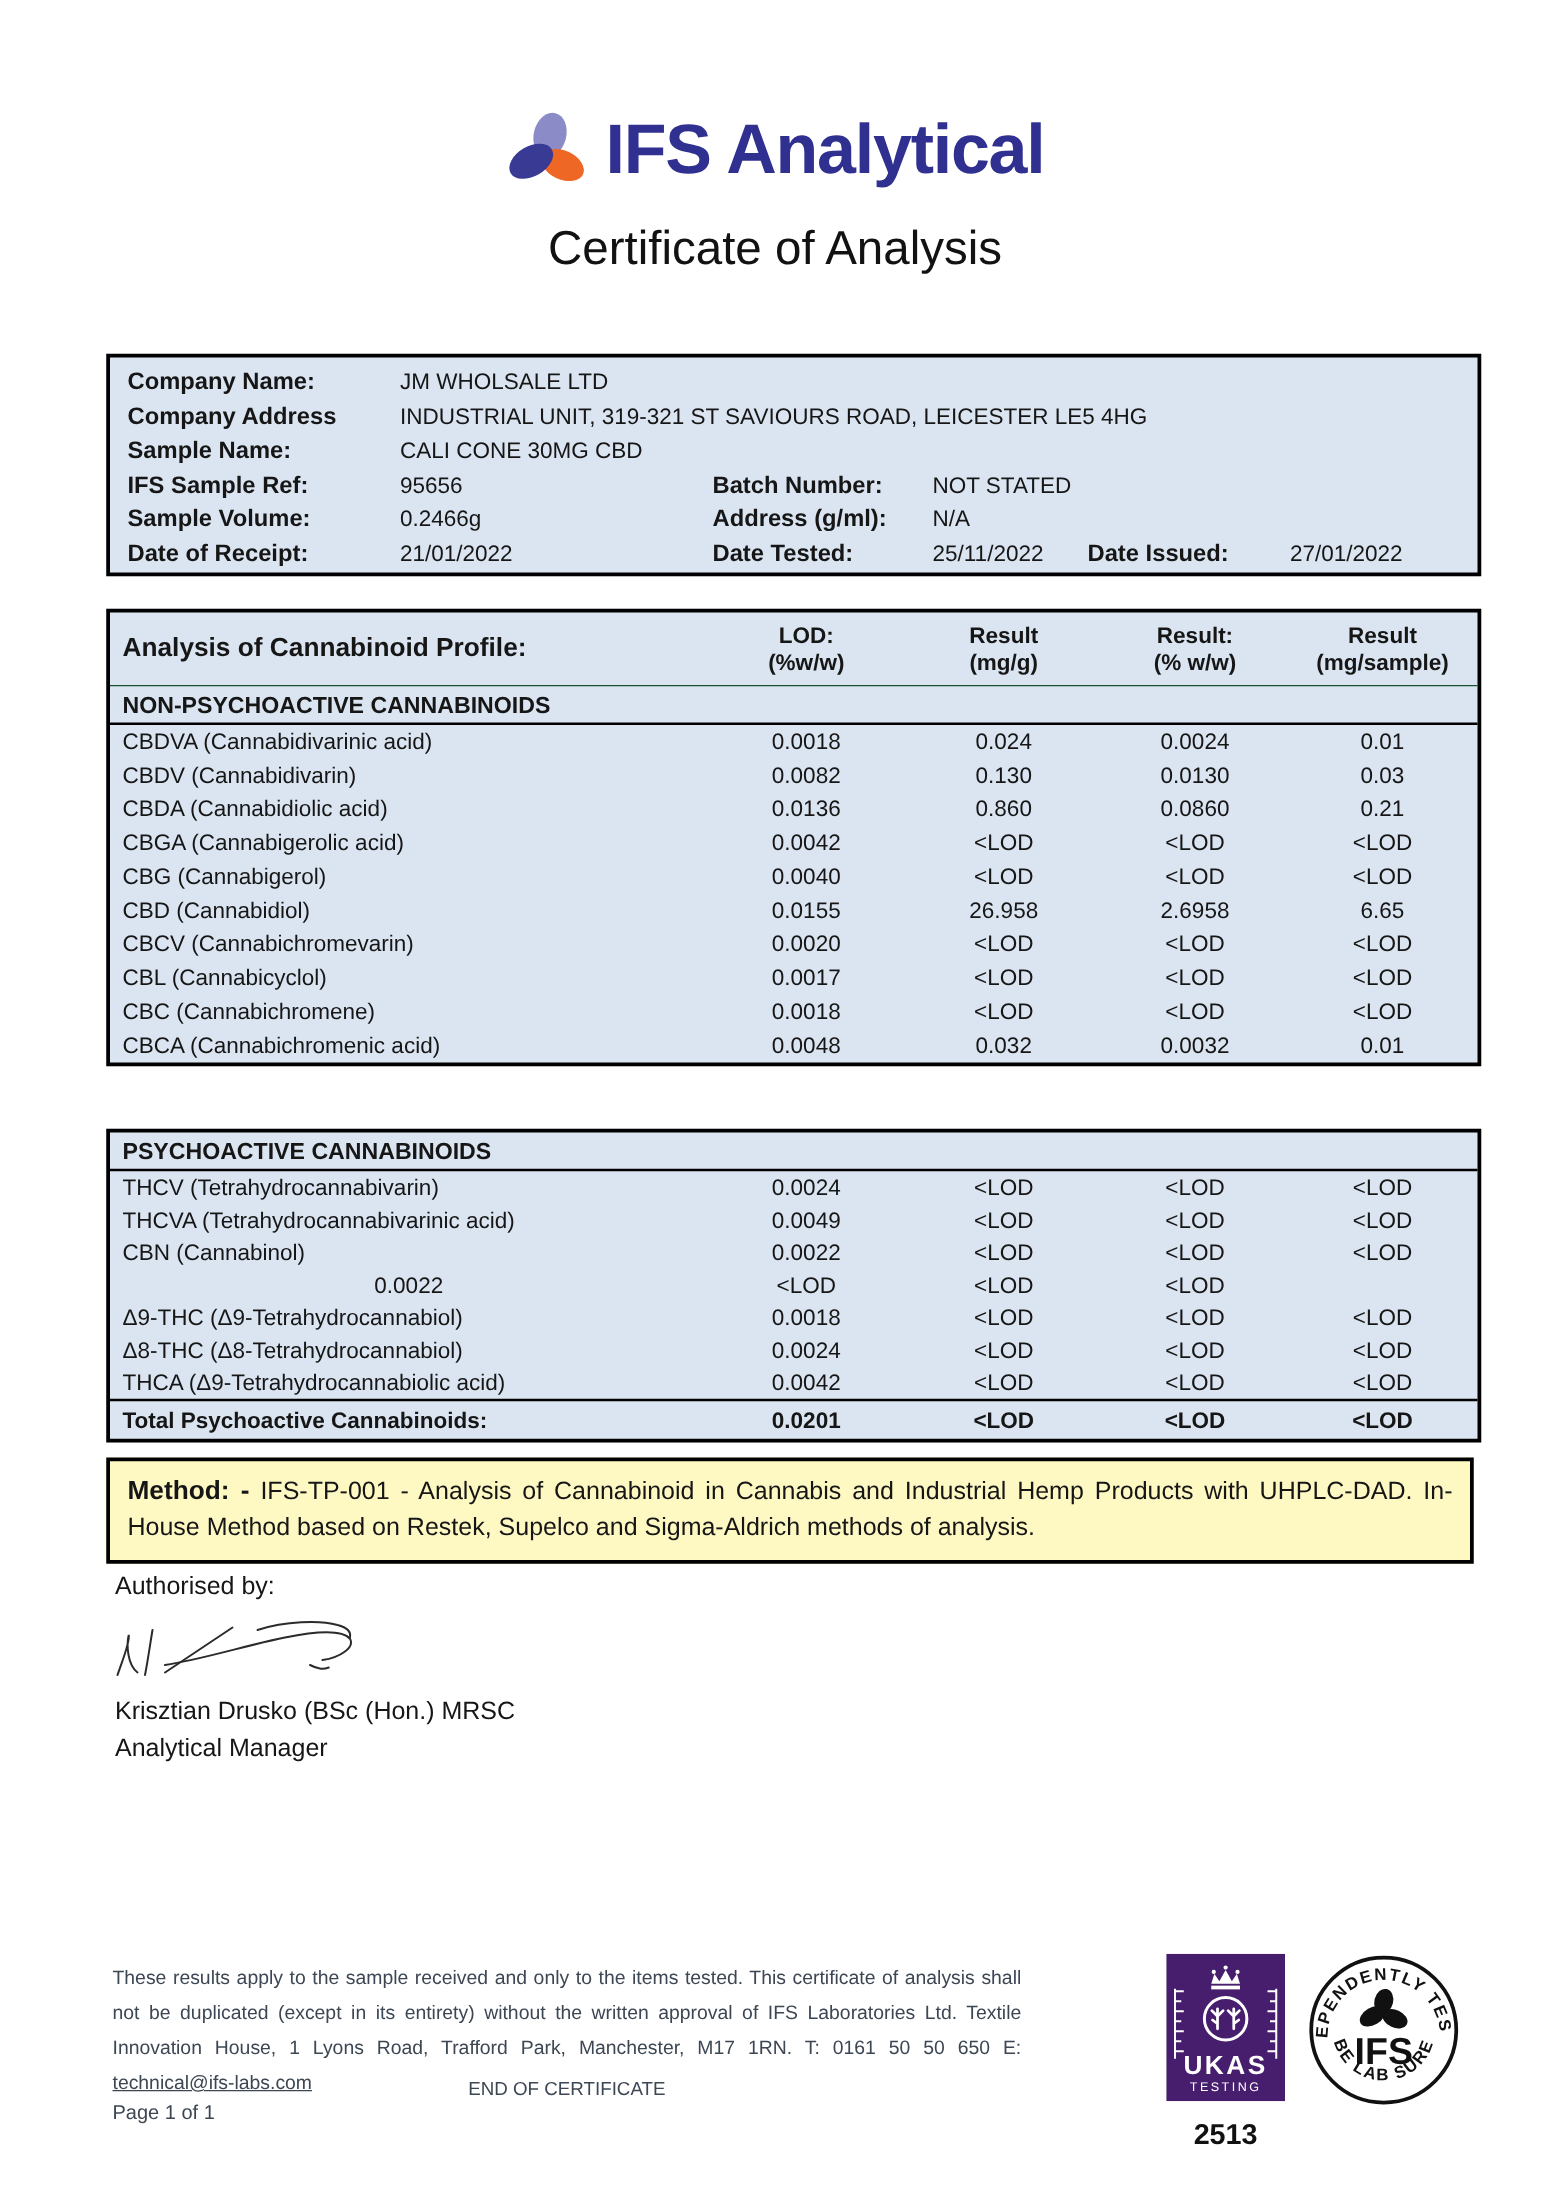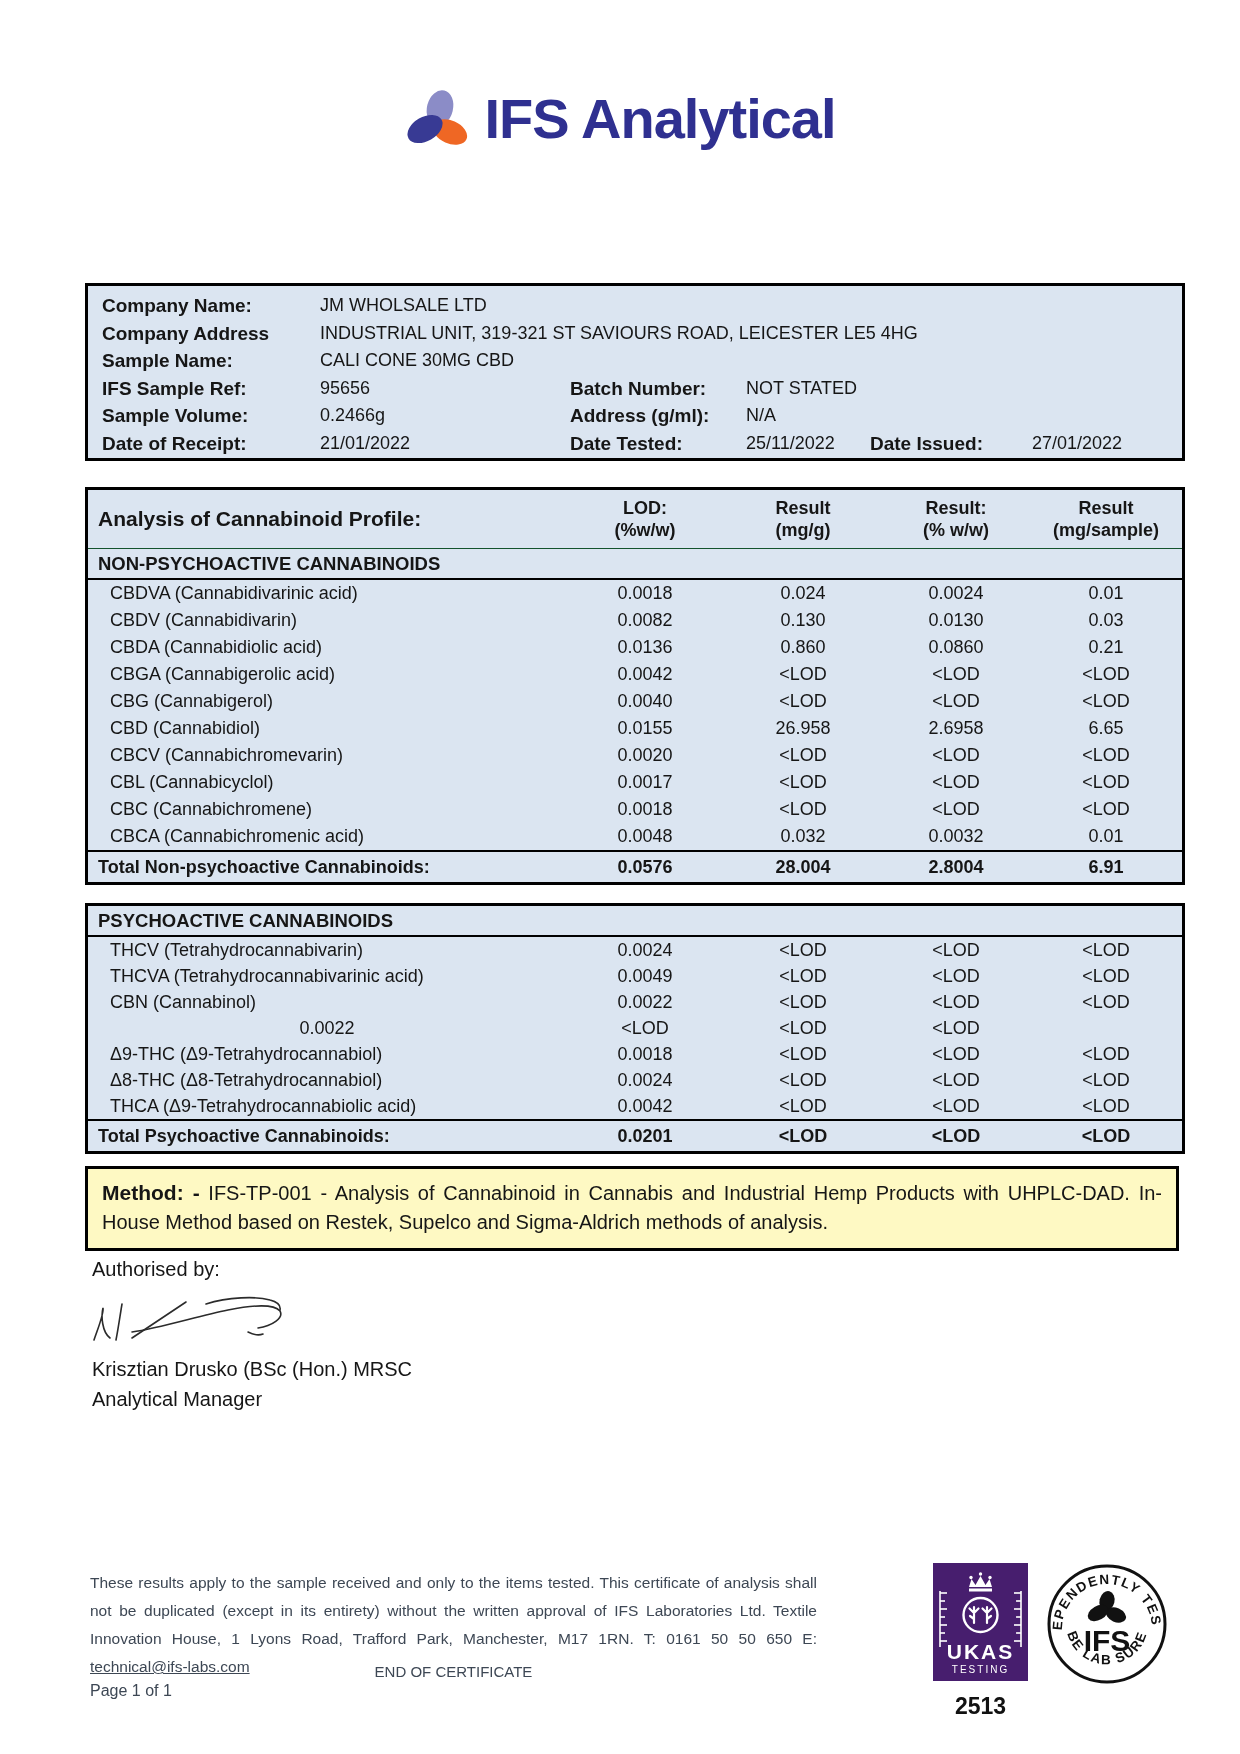--- a/index.html
+++ b/index.html
@@ -22,21 +22,21 @@
   .ctable{position:absolute;left:85px;width:1094px;background:#dbe5f1;border:3px solid #000;}
   .t1{top:487px;} .t2{top:903px;}
   .crow,.chead,.csection,.ctotal{display:grid;grid-template-columns:478px 158px 158px 148px 1fr;align-items:center;}
   .chead{height:58px;border-bottom:1px solid #14532d;}
   .chead .ttl{font-size:21px;font-weight:bold;padding-left:10px;}
   .colhead{text-align:center;font-weight:bold;font-size:18px;line-height:1.25;}
   .csection{height:29px;border-bottom:2px solid #000;font-weight:bold;font-size:18.5px;}
   .csection .sh{padding-left:10px;grid-column:1 / span 5;}
   .crow{height:27px;font-size:18px;}
   .t2 .crow{height:26px;}
-  .crow .c-name{padding-left:22px;}
+  .crow .c-name{padding-left:10px;}
   .c-num{text-align:center;}
   .ctotal{height:30px;font-weight:bold;font-size:18px;border-top:2px solid #000;}
   .ctotal .c-name{padding-left:10px;}
   
   .method-box{position:absolute;left:85px;top:1166px;width:1094px;background:#fef9c3;border:3px solid #000;
     box-sizing:border-box;padding:9px 14px 11px 14px;font-size:20px;line-height:1.45;text-align:justify;}
   .method-box b{font-size:21px;}
   
   .auth-label{position:absolute;left:92px;top:1258px;font-size:20px;}
   .sig{position:absolute;left:88px;top:1288px;}
@@ -59,20 +59,21 @@
 <div class="page">
 
   <div class="brand-row">
     <svg width="64" height="64" viewBox="0 0 64 64">
       <ellipse cx="36" cy="21" rx="13" ry="18" fill="#8b8cc7" transform="rotate(14 36 21)"></ellipse>
       <ellipse cx="46" cy="45" rx="18" ry="11.5" fill="#ef6724" transform="rotate(24 46 45)"></ellipse>
       <ellipse cx="21" cy="42" rx="19" ry="12" fill="#383a94" transform="rotate(-30 21 42)"></ellipse>
     </svg>
     <span class="brand-text">IFS Analytical</span>
   </div>
+  <div class="doc-title">Certificate of Analysis</div>
 
   <div class="info-panel">
     <div class="irow">
       <span class="ilbl p1">Company Name:</span>
       <span class="ival p2">JM WHOLSALE LTD</span>
     </div>
     <div class="irow">
       <span class="ilbl p1">Company Address</span>
       <span class="ival p2">INDUSTRIAL UNIT, 319-321 ST SAVIOURS ROAD, LEICESTER LE5 4HG</span>
     </div>
@@ -200,27 +201,20 @@
         </div>
 
         <div class="crow">
           <div class="c-name">CBCA (Cannabichromenic acid)</div>
           <div class="c-num">0.0048</div>
           <div class="c-num">0.032</div>
           <div class="c-num">0.0032</div>
           <div class="c-num">0.01</div>
         </div>
       </div>
-    <div class="ctotal">
-      <div class="c-name">Total Non-psychoactive Cannabinoids:</div>
-      <div class="c-num">0.0576</div>
-      <div class="c-num">28.004</div>
-      <div class="c-num">2.8004</div>
-      <div class="c-num">6.91</div>
-    </div>
   </div>
 
   <div class="ctable t2">
     <div class="csection">
       <div class="sh">PSYCHOACTIVE CANNABINOIDS</div>
     </div>
     <div>
 
         <div class="crow">
           <div class="c-name">THCV (Tetrahydrocannabivarin)</div>

